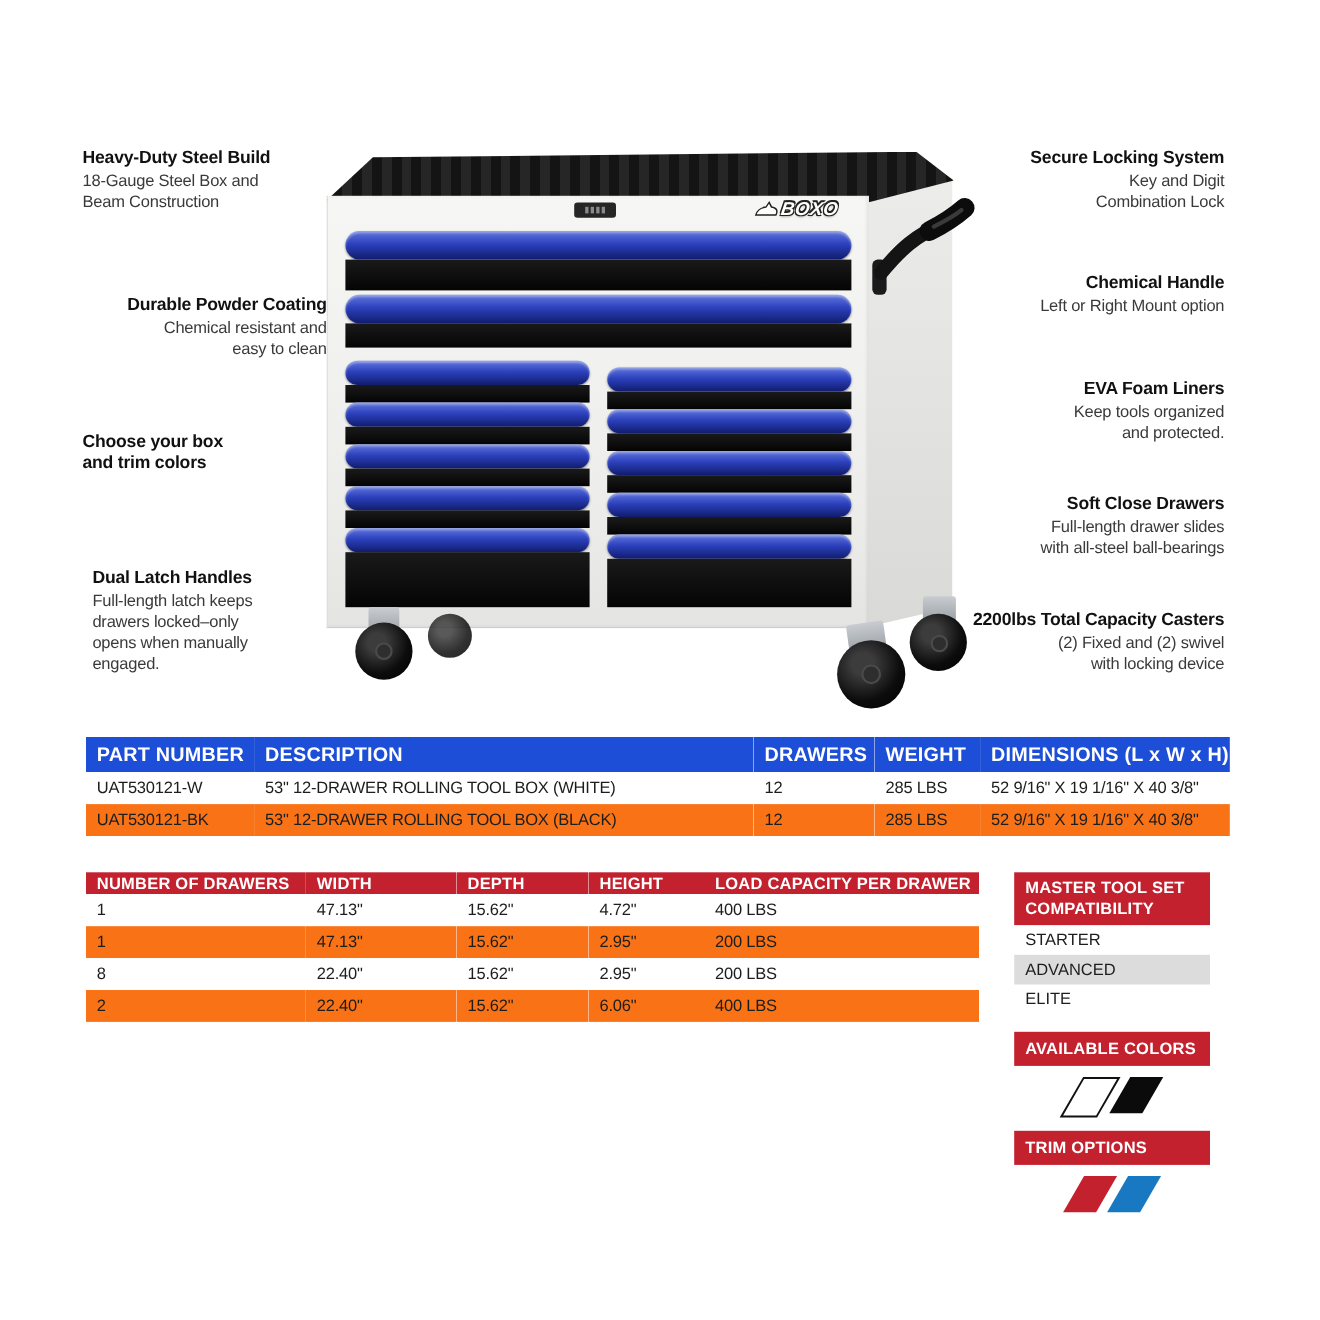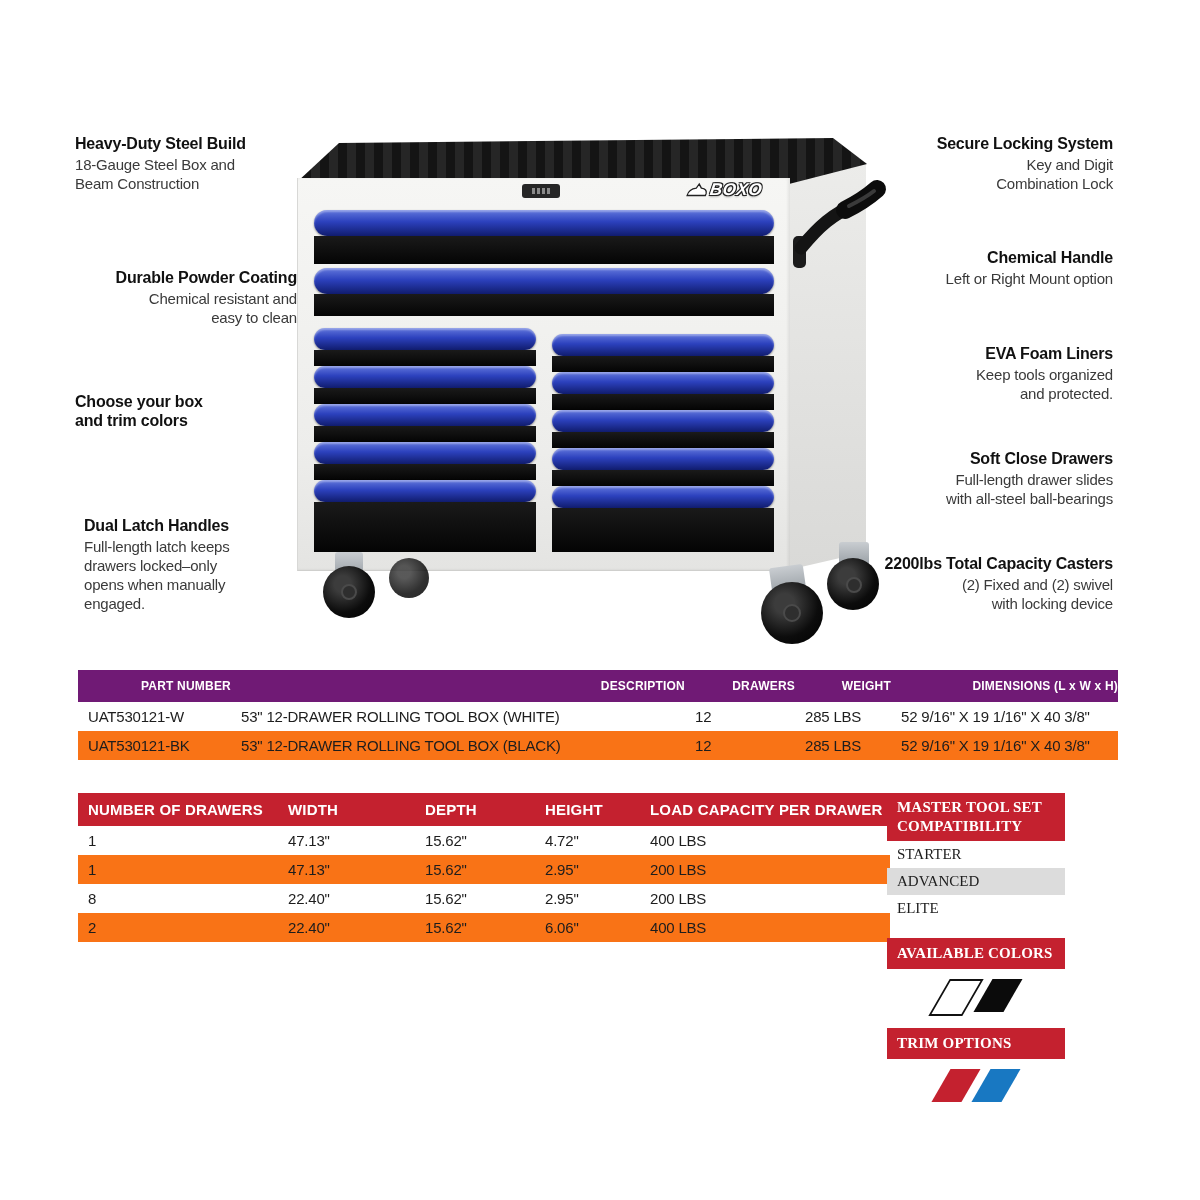--- a/index.html
+++ b/index.html
@@ -36,29 +36,29 @@
   .logo .txt{font-style:italic;font-weight:700;font-size:17px;letter-spacing:.5px;color:#fff;
              text-shadow:-1px -1px 0 #222,1px -1px 0 #222,-1px 1px 0 #222,1px 1px 0 #222,0 2px 2px rgba(0,0,0,.3);}
   .wheel{position:absolute;border-radius:50%;background:radial-gradient(circle at 38% 35%,#3c3c3c 0 18%,#0c0c0c 60%,#000);}
   .hub{position:absolute;border-radius:50%;background:#2e2e2e;border:2px solid #4a4a4a;}
   .bracket{position:absolute;background:linear-gradient(180deg,#c9cdd1,#8f969c);border-radius:3px;}
 
   
   table{border-collapse:collapse;table-layout:fixed;}
   .spec{position:absolute;left:78px;top:670px;width:1040px;}
   .spec th,.spec td,.dim th,.dim td{padding:0 0 0 10px;text-align:left;overflow:hidden;white-space:nowrap;}
-  .redhead th{background:#701a75;color:#fff;font-size:12px;font-weight:700;letter-spacing:.2px;height:32px;text-align:right;}
+  .redhead th{background:#1d4ed8;color:#fff;font-size:18px;font-weight:700;letter-spacing:.2px;height:32px;}
   .spec td{height:29px;font-size:15px;color:#1d1d1d;letter-spacing:-0.2px;}
   .dim{position:absolute;left:78px;top:793px;width:812px;}
-  .dim th{height:33px;background:#c4212f;color:#fff;font-size:15px;font-weight:700;letter-spacing:.2px;}
+  .dim th{height:20px;background:#c4212f;color:#fff;font-size:15px;font-weight:700;letter-spacing:.2px;}
   .dim td{height:29px;font-size:15px;color:#1d1d1d;letter-spacing:-0.2px;}
   tr.alt{background:#f97316;}
 
   
-  .sidep{position:absolute;left:887px;top:793px;width:178px;font-family:Liberation Serif, serif;}
+  .sidep{position:absolute;left:922px;top:793px;width:178px;}
   .redbox{background:#c4212f;color:#fff;font-weight:700;font-size:15px;line-height:19px;
           padding:5px 0 5px 10px;letter-spacing:.2px;}
   .item{height:27px;line-height:27px;padding-left:10px;font-size:15px;color:#1d1d1d;}
   .item.alt{background:#dcdcdc;}
   .swrow{display:flex;justify-content:center;gap:10px;padding:10px 0 12px 0;}
   .sw{width:30px;height:33px;transform:skewX(-30deg);}
   .sw.white{background:#ffffff;border:2px solid #111;}
   .sw.black{background:#0b0b0b;}
   .sw.red{background:#c4212f;}
   .sw.blue{background:#1878c2;}

